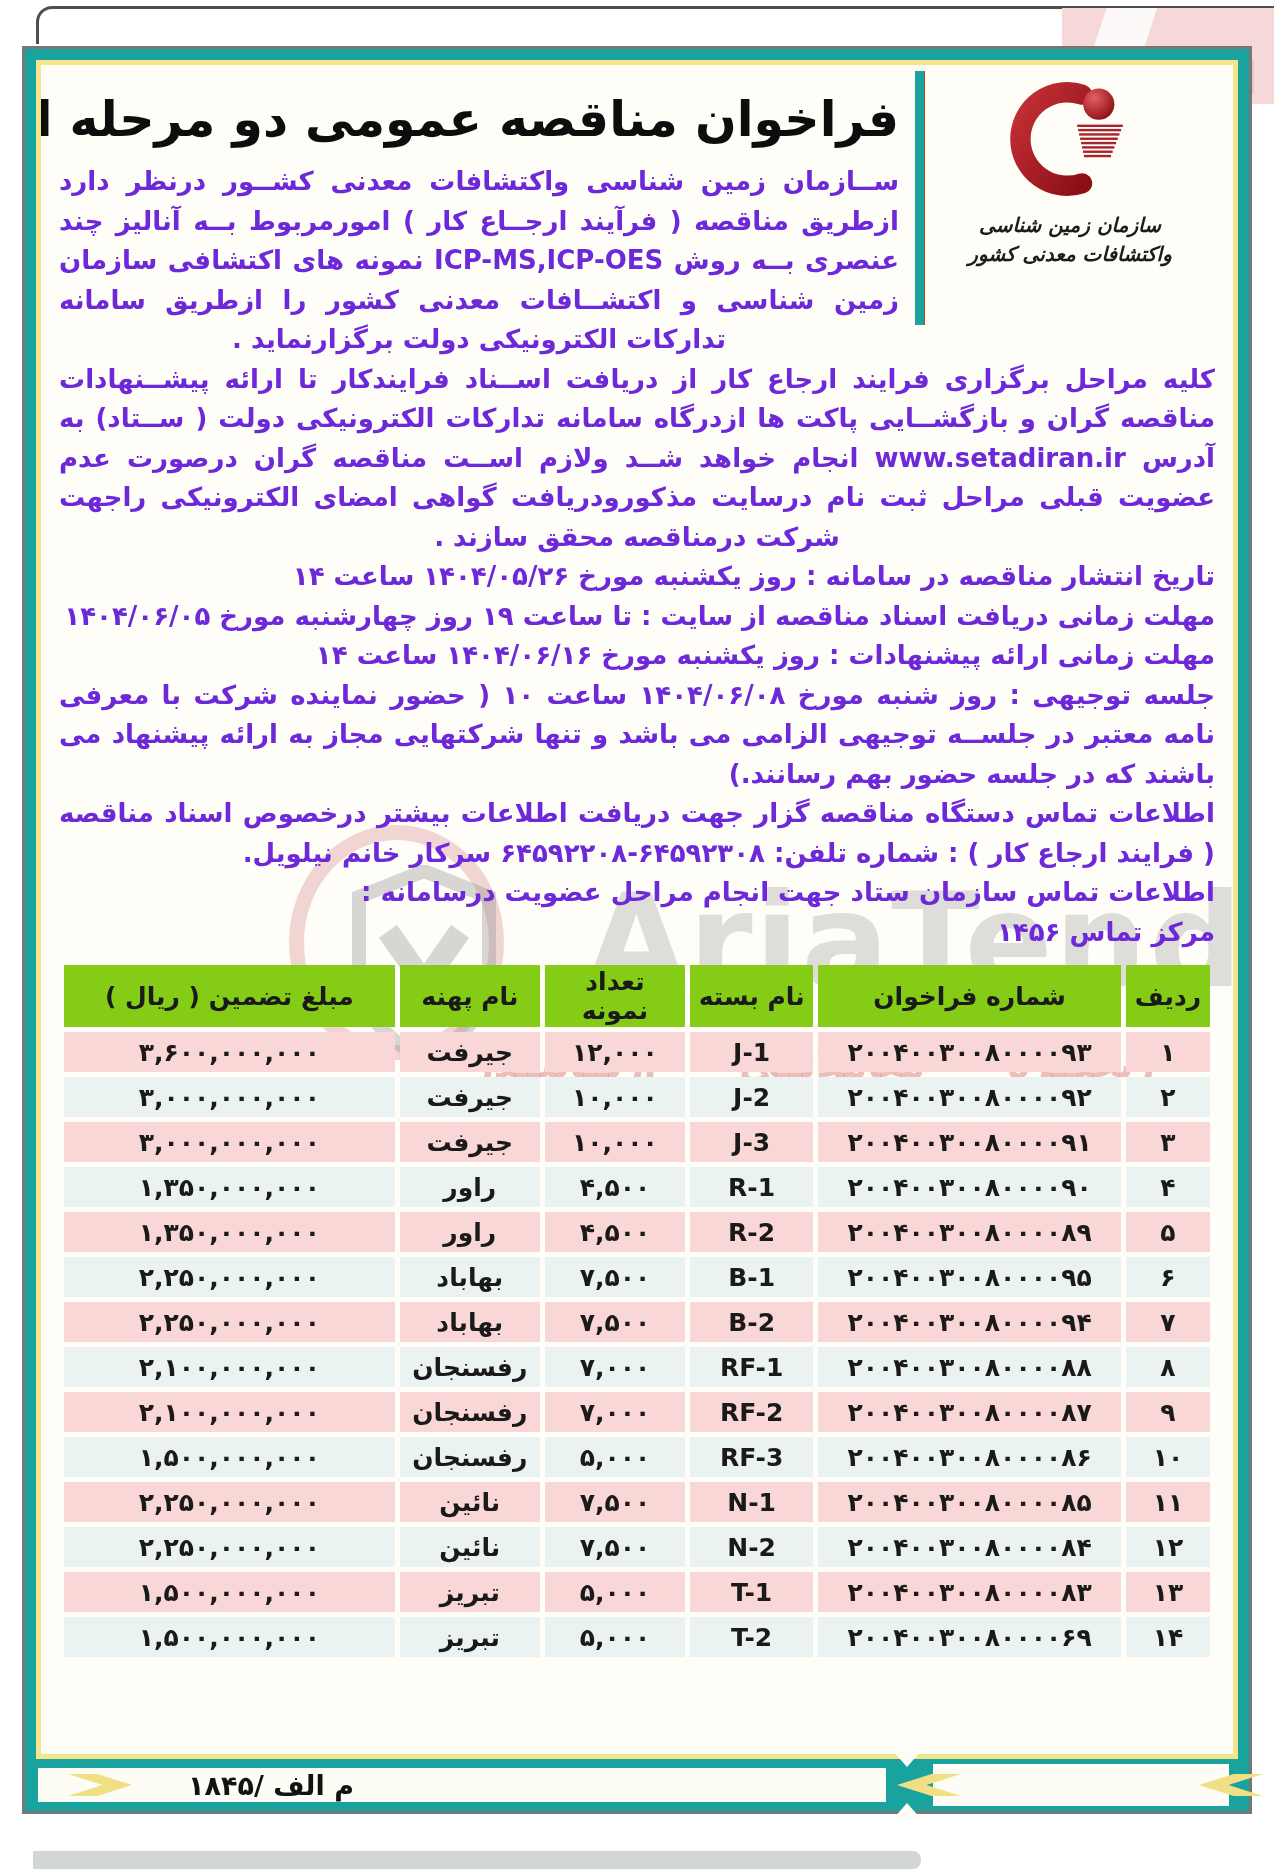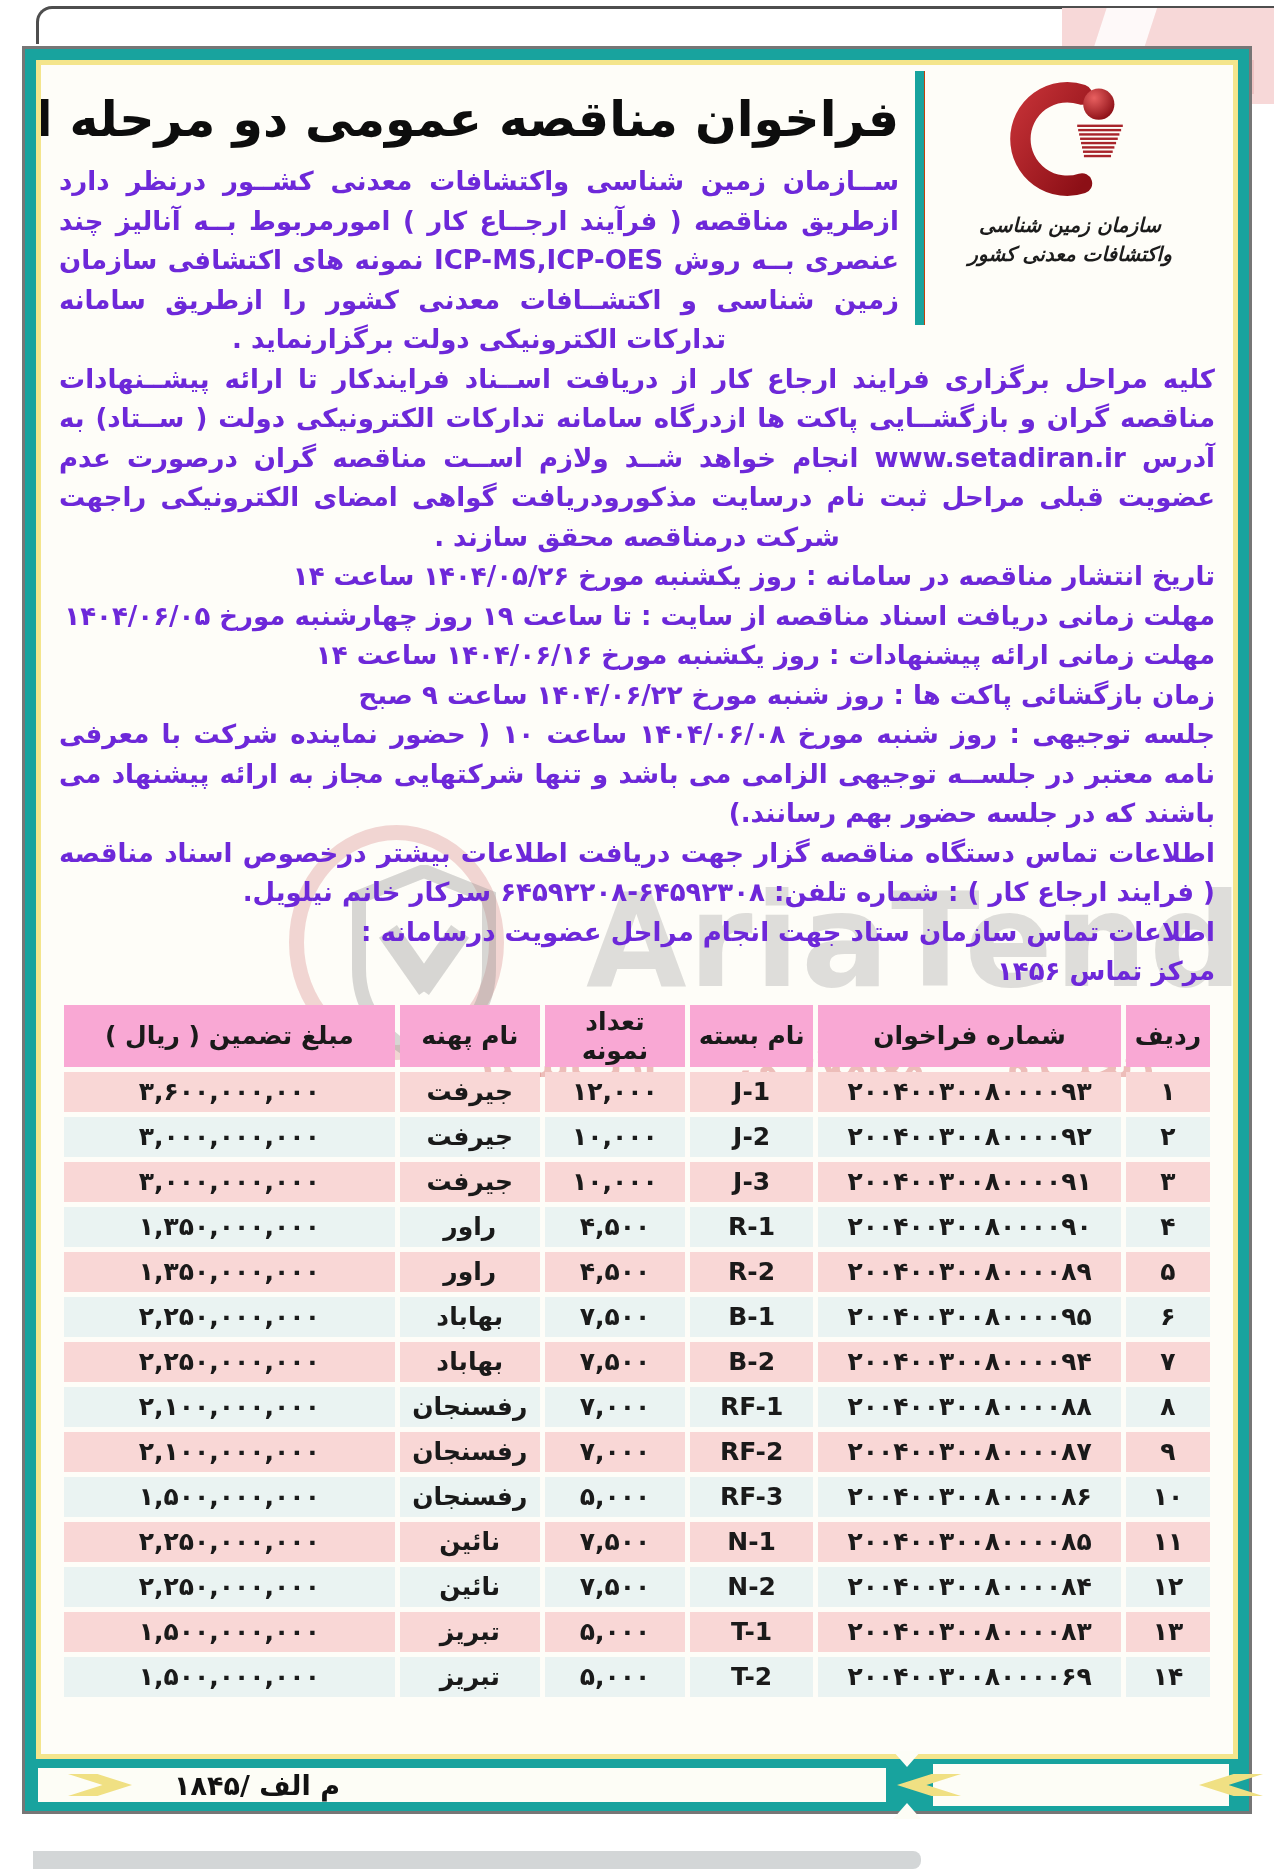--- a/index.html
+++ b/index.html
@@ -59,32 +59,32 @@
 
   
   table.tender {
     width:100%; border-collapse:separate; border-spacing:5px;
     margin-top:8px; direction:rtl; position:relative; z-index:1;
   }
   table.tender th, table.tender td {
     text-align:center; vertical-align:middle; font-weight:700;
     font-size:25px; color:#1a1a1a; padding:2px 6px; height:40px;
   }
-  table.tender thead th { background:#f9a8d4; }
+  table.tender thead th { background:#84cc16; }
   table.tender tbody tr:nth-child(odd) td { background:#f9d7d6; }
   table.tender tbody tr:nth-child(even) td { background:#eaf3f2; }
   td.latin { direction:ltr; font-weight:700; }
 
   
   .footer-band { position:relative; height:52px; flex:0 0 auto; }
   .ribbon-left {
     position:absolute; left:2px; right:352px; top:9px; bottom:9px; background:#fdfdf6;
   }
   .ribbon-left .code {
-    position:absolute; left:136px; top:50%; transform:translateY(-50%);
+    position:absolute; left:150px; top:50%; transform:translateY(-50%);
     direction:rtl; font-size:27px; font-weight:900; color:#121212;
   }
   .ribbon-right {
     position:absolute; right:6px; width:302px; top:2px; bottom:2px;
     background:#fdfdf6; border:3px solid #18a39e;
   }
   .ribbon-right .adid {
     position:absolute; right:18px; top:50%; transform:translateY(-50%);
     direction:rtl; font-size:27px; font-weight:900; color:#121212; white-space:nowrap;
   }
@@ -185,21 +185,20 @@
       </div>
 
       <h1 class="title">فراخوان مناقصه عمومی دو مرحله ای</h1>
 
       <p class="para center-last">ســازمان زمین شناسی واکتشافات معدنی کشــور درنظر دارد ازطریق مناقصه ( فرآیند ارجــاع کار ) امورمربوط بــه آنالیز چند عنصری بــه روش ICP-MS,ICP-OES نمونه های اکتشافی سازمان زمین شناسی و اکتشــافات معدنی کشور را ازطریق سامانه تدارکات الکترونیکی دولت برگزارنماید .</p>
       <p class="para center-last">کلیه مراحل برگزاری فرایند ارجاع کار از دریافت اســناد فرایندکار تا ارائه پیشــنهادات مناقصه گران و بازگشــایی پاکت ها ازدرگاه سامانه تدارکات الکترونیکی دولت ( ســتاد) به آدرس www.setadiran.ir انجام خواهد شــد ولازم اســت مناقصه گران درصورت عدم عضویت قبلی مراحل ثبت نام درسایت مذکورودریافت گواهی امضای الکترونیکی راجهت شرکت درمناقصه محقق سازند .</p>
 
       <div class="line-item">تاریخ انتشار مناقصه در سامانه : روز یکشنبه مورخ ۱۴۰۴/۰۵/۲۶ ساعت ۱۴</div>
       <div class="line-item">مهلت زمانی دریافت اسناد مناقصه از سایت : تا ساعت ۱۹ روز چهارشنبه مورخ ۱۴۰۴/۰۶/۰۵</div>
       <div class="line-item">مهلت زمانی ارائه پیشنهادات : روز یکشنبه مورخ ۱۴۰۴/۰۶/۱۶ ساعت ۱۴</div>
-      <div class="line-item">زمان بازگشائی پاکت ها : روز شنبه مورخ ۱۴۰۴/۰۶/۲۲ ساعت ۹ صبح</div>
 
       <p class="para">جلسه توجیهی : روز شنبه مورخ ۱۴۰۴/۰۶/۰۸ ساعت ۱۰ ( حضور نماینده شرکت با معرفی نامه معتبر در جلســه توجیهی الزامی می باشد و تنها شرکتهایی مجاز به ارائه پیشنهاد می باشند که در جلسه حضور بهم رسانند.)</p>
       <p class="para">اطلاعات تماس دستگاه مناقصه گزار جهت دریافت اطلاعات بیشتر درخصوص اسناد مناقصه ( فرایند ارجاع کار ) : شماره تلفن: ۶۴۵۹۲۳۰۸-۶۴۵۹۲۲۰۸ سرکار خانم نیلویل.</p>
       <div class="line-item">اطلاعات تماس سازمان ستاد جهت انجام مراحل عضویت درسامانه :</div>
       <div class="line-item">مرکز تماس ۱۴۵۶</div>
 
       <table class="tender">
         <colgroup>
           <col style="width:7.5%">
             <col style="width:27%">

